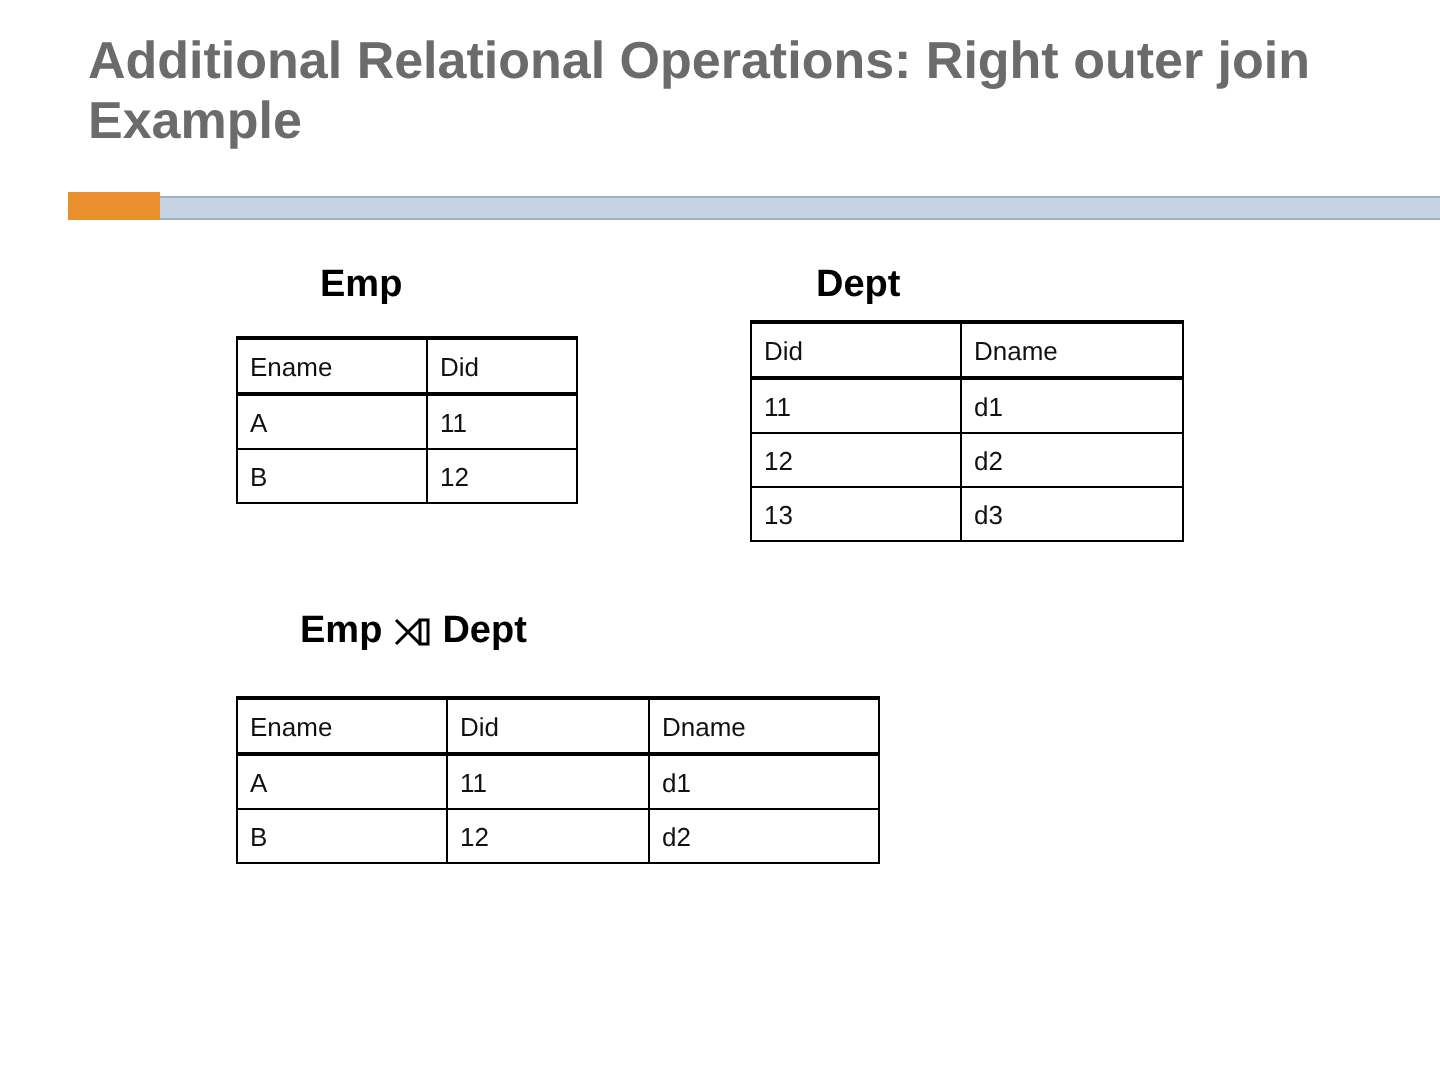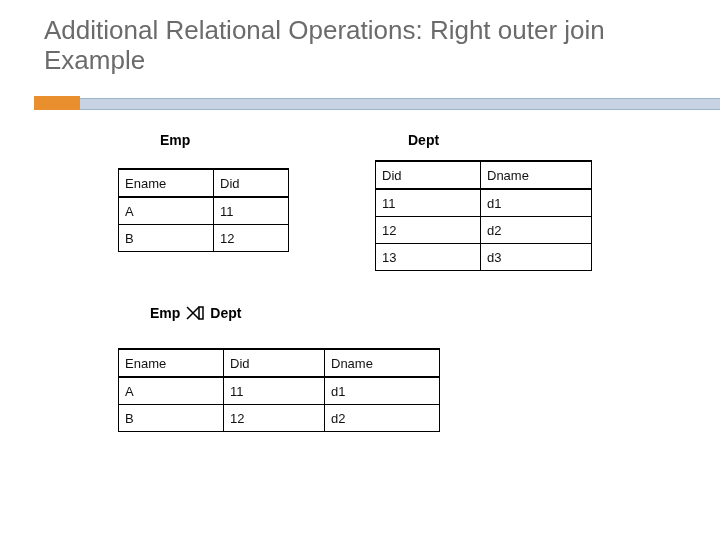--- a/index.html
+++ b/index.html
@@ -18,21 +18,21 @@
     box-sizing: border-box;
   }
   .title {
     position: absolute;
     top: 16px;
     left: 44px;
     right: 40px;
     font-size: 26px;
     line-height: 1.15;
     color: #6b6b6b;
-    font-weight: 400;
+    font-weight: 700;
   }
   .rule {
     position: absolute;
     top: 96px;
     left: 0;
     right: 0;
     height: 14px;
   }
   .rule .orange {
     position: absolute;
@@ -49,21 +49,21 @@
     top: 2px;
     height: 10px;
     background: #c7d3e3;
     border-top: 1px solid #9fb2c9;
     border-bottom: 1px solid #9fb2c9;
   }
 
   
   .lbl {
     position: absolute;
-    font-size: 14px;
+    font-size: 19px;
     color: #000;
     font-weight: 600;
   }
   .lbl-emp { top: 132px; left: 160px; }
   .lbl-dept { top: 132px; left: 408px; }
   .lbl-join {
     top: 305px; left: 150px;
     display: flex; align-items: center; gap: 6px;
     font-weight: 400;
   }

